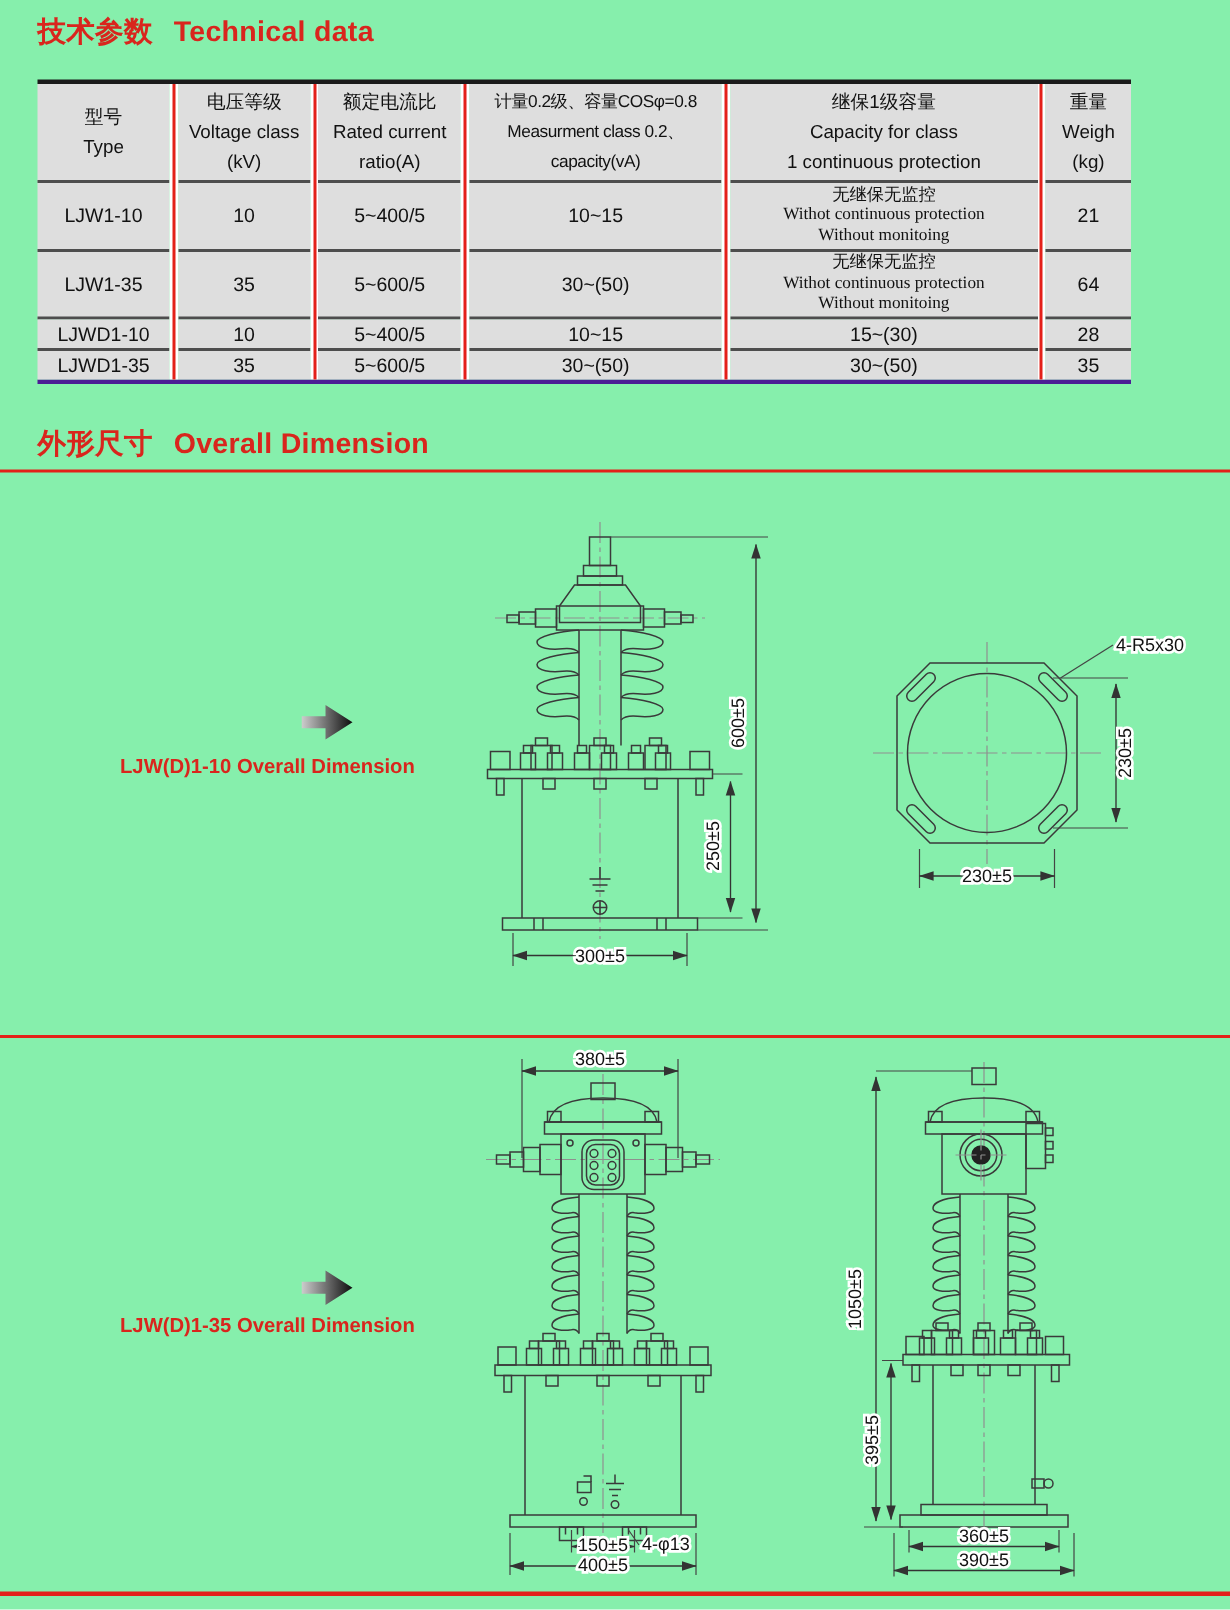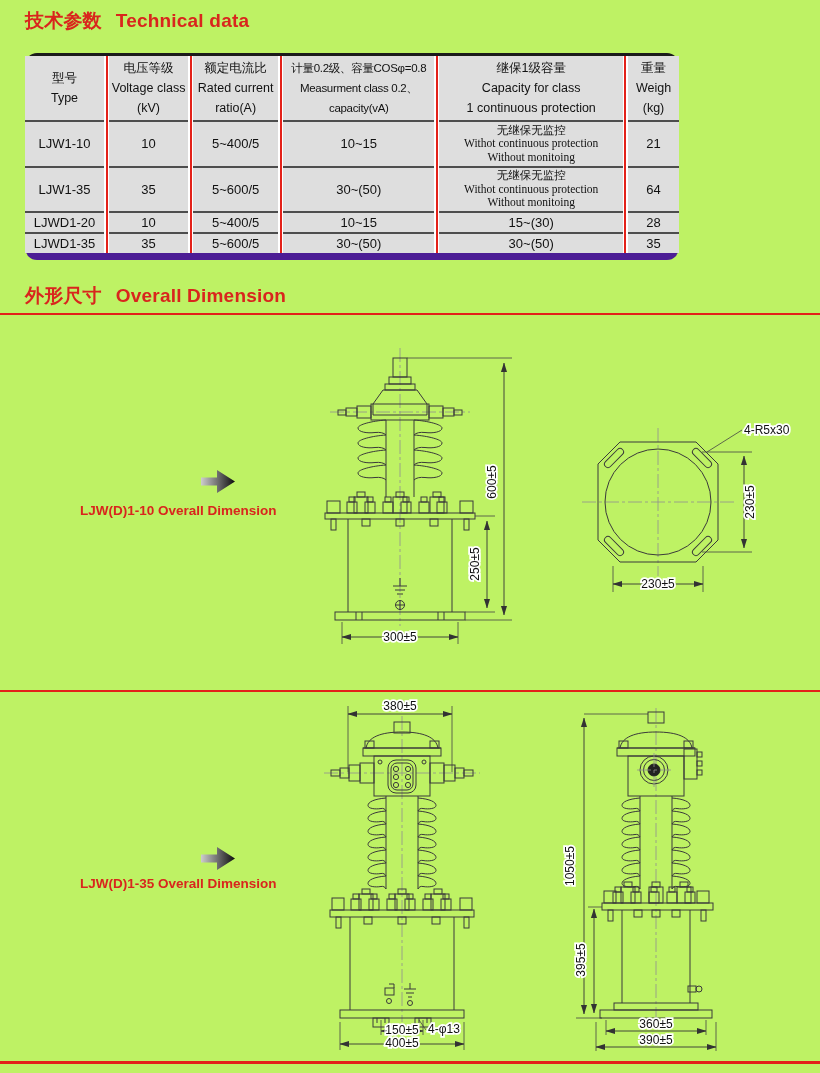--- a/index.html
+++ b/index.html
@@ -1,25 +1,25 @@
 <!DOCTYPE html>
 <html><head>
 <meta charset="utf-8">
 <style>
   html,body{margin:0;padding:0;background:#fff;}
-  #page{position:relative;width:820px;height:1073px;background:#bef264;overflow:hidden;
+  #page{position:relative;width:820px;height:1073px;background:#86efac;overflow:hidden;
         font-family:"Liberation Sans",sans-serif;color:#111;}
   
   .sec-title{position:absolute;left:25px;font-size:19px;font-weight:bold;color:#d9251d;
              letter-spacing:0.2px;white-space:nowrap;}
   .sec-title .en{margin-left:14px;}
   .redrule{position:absolute;left:0;width:820px;background:#e32119;}
   
-  .ttable{position:absolute;left:25px;top:53px;width:654px;display:flex;
-          border-top:3px solid #1b1b1b;border-bottom:7px solid #4c1d95;box-sizing:border-box;border-radius:12px;}
+  .ttable{position:absolute;left:25px;top:53px;width:729px;display:flex;
+          border-top:3px solid #1b1b1b;border-bottom:3px solid #4c1d95;box-sizing:border-box;}
   .tcol{display:flex;flex-direction:column;}
   .tgut{width:6px;background:#fff;display:flex;justify-content:center;}
   .tgut-line{width:2px;background:#e32119;}
   .tcell{background:#dedede;display:flex;align-items:center;justify-content:center;
          text-align:center;white-space:pre-line;box-sizing:border-box;line-height:1.35;}
   .tcell.sep{border-bottom:2px solid #4d4d4d;}
   .th{height:66px;font-size:12.5px;line-height:1.6;}
   .th.tight{font-size:11.5px;letter-spacing:-0.3px;line-height:1.75;}
   .r-a{height:46px;font-size:13px;}
   .r-b{height:45px;font-size:13px;}
@@ -48,21 +48,21 @@
   <div class="sec-title" style="top:8px;">
     <span>技术参数</span><span class="en">Technical data</span>
   </div>
 
   <div class="ttable">
     <div class="tcol" style="width:93px">
       <div class="tcell th sep">型号
 Type</div>
       <div class="tcell r-a sep">LJW1-10</div>
       <div class="tcell r-b sep">LJW1-35</div>
-      <div class="tcell r-c sep">LJWD1-20</div>
+      <div class="tcell r-c sep">LJWD1-10</div>
       <div class="tcell r-d">LJWD1-35</div>
     </div>
     <div class="tgut">
         <div class="tgut-line"></div>
       </div>
     <div class="tcol" style="width:93px">
       <div class="tcell th sep">电压等级
 Voltage class
 (kV)</div>
       <div class="tcell r-a sep">10</div>

